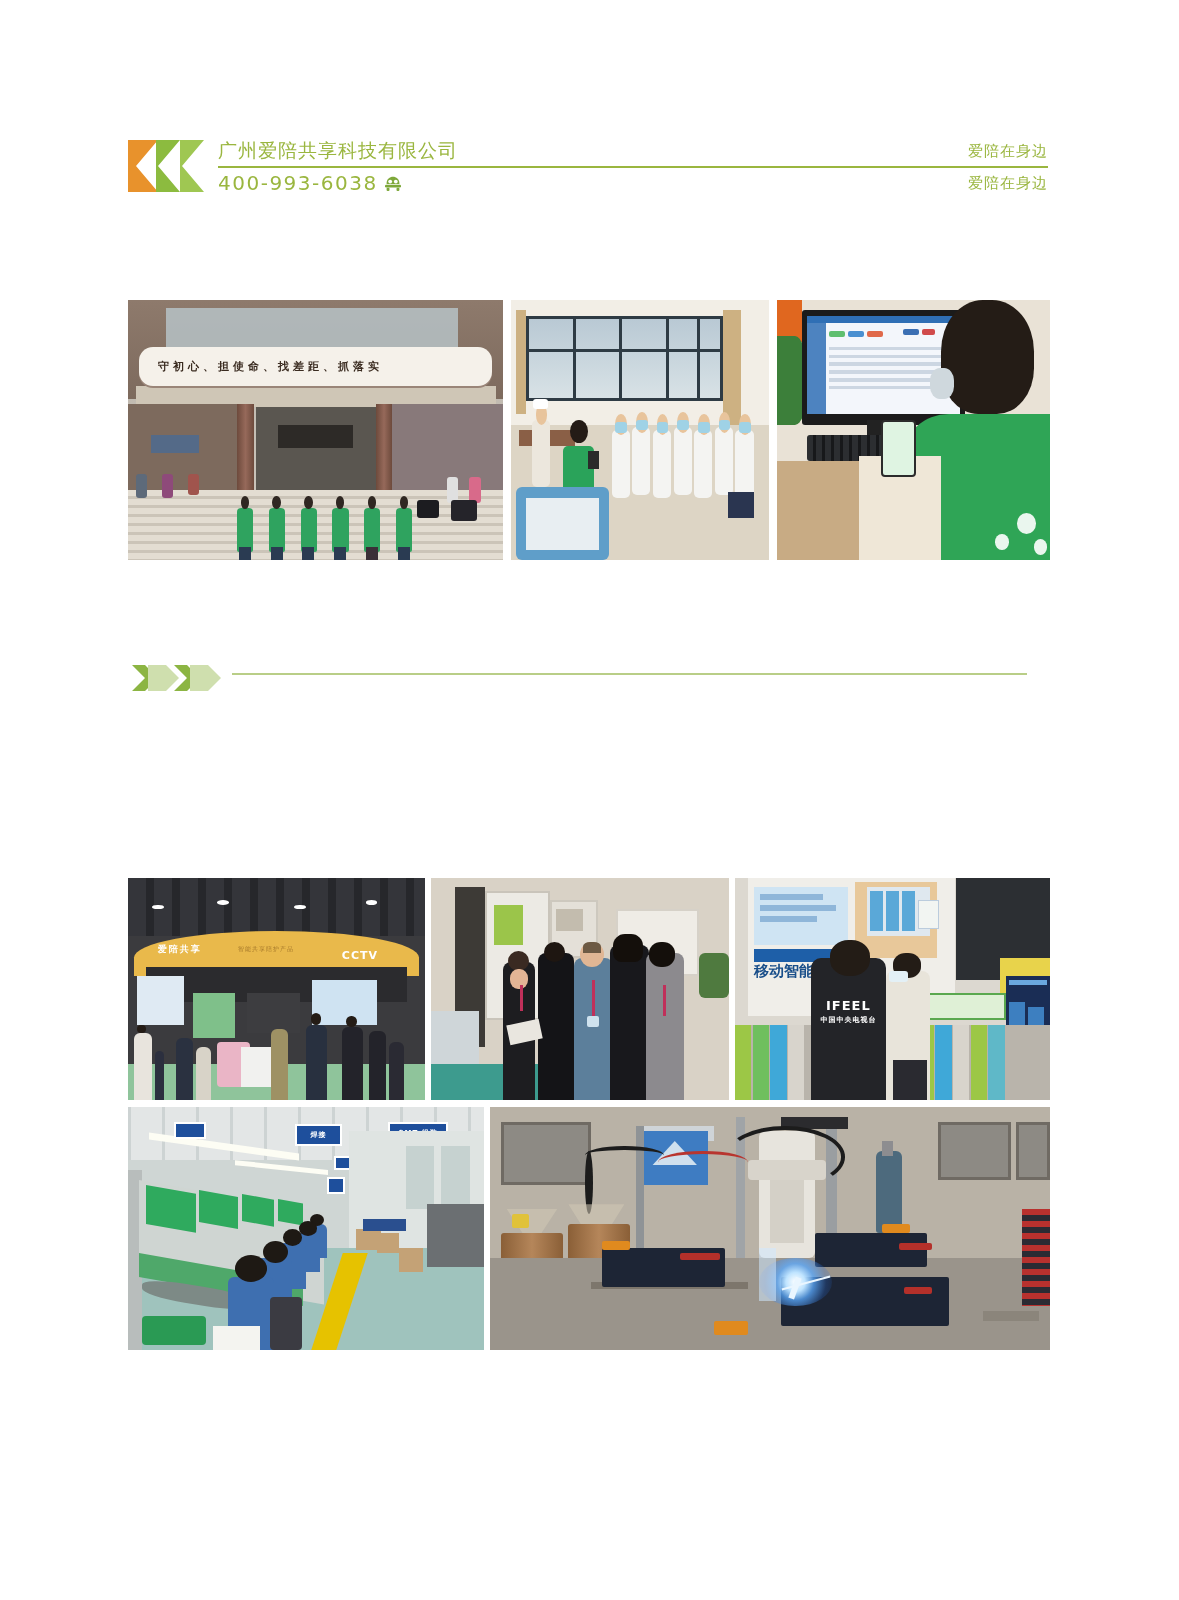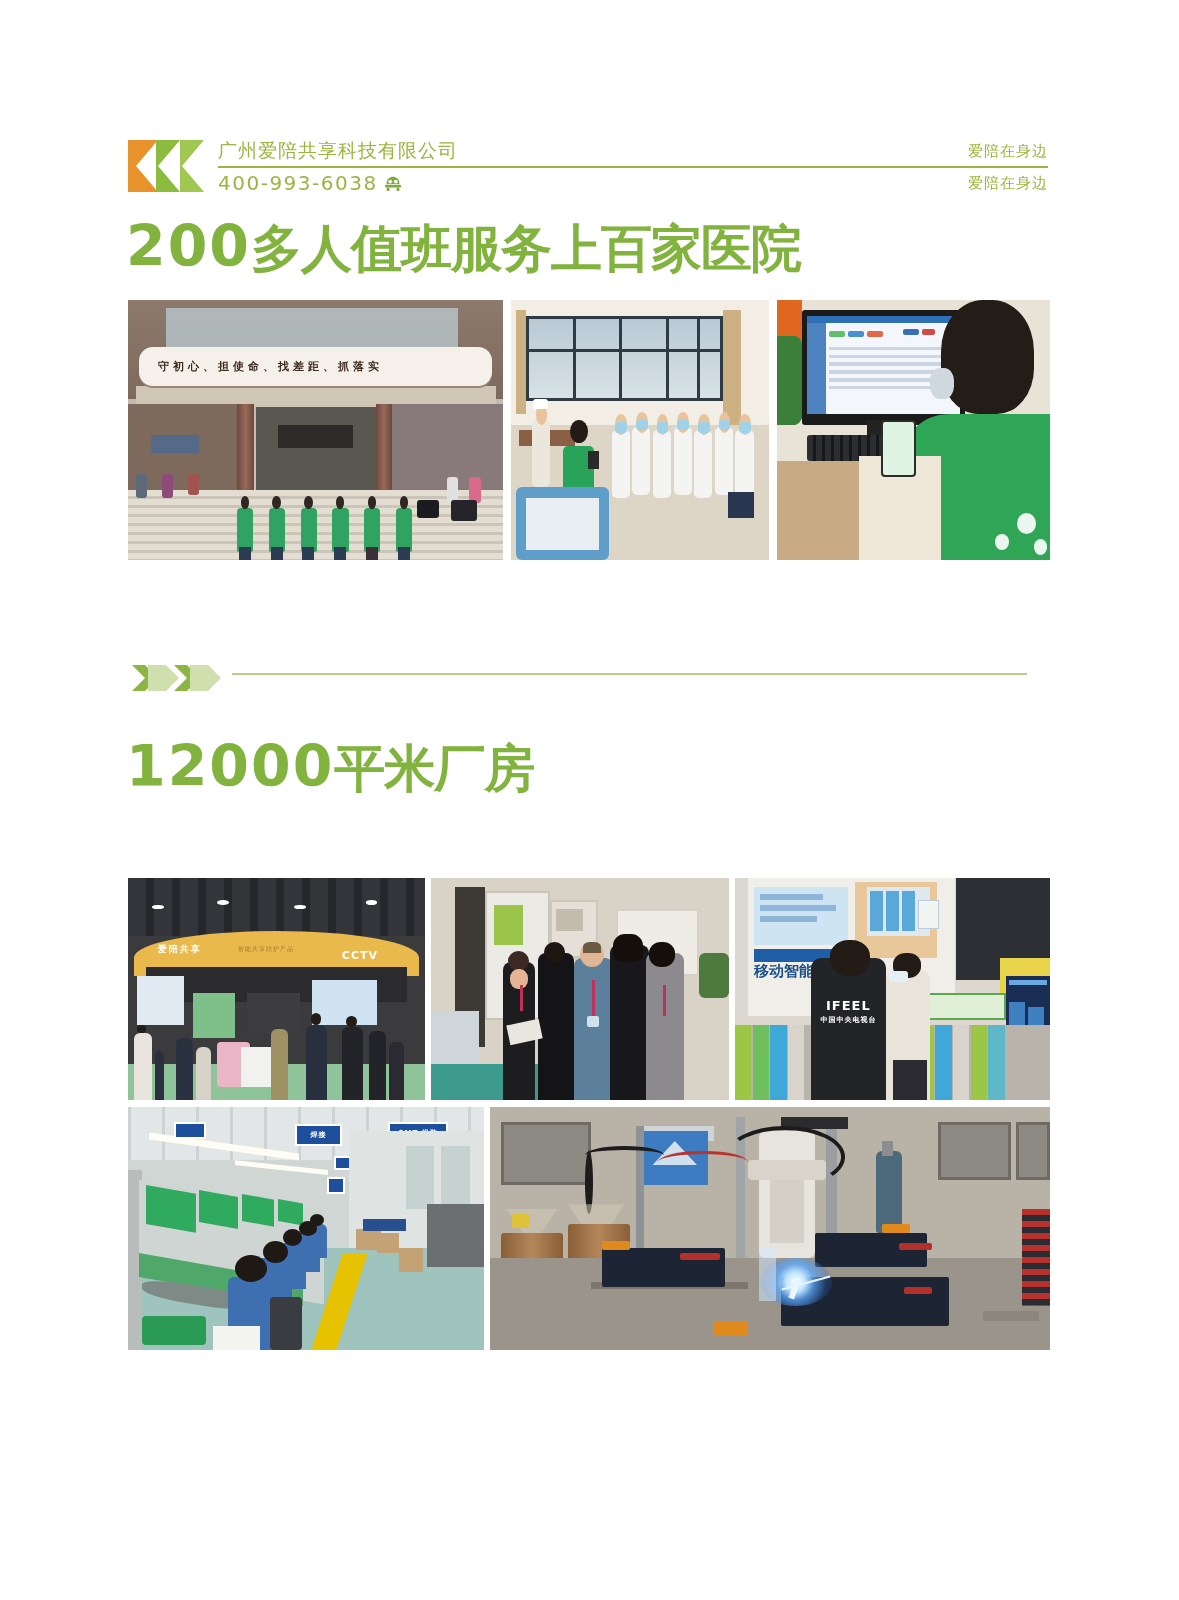--- a/index.html
+++ b/index.html
@@ -281,21 +281,20 @@
           <rect x="3" y="14.6" width="3.6" height="4" rx="1.2" fill="#7ea83a"></rect>
           <rect x="15.4" y="14.6" width="3.6" height="4" rx="1.2" fill="#7ea83a"></rect>
         </svg>
       </span>
     </div>
 
     <div class="hdr-slogan1">爱陪在身边</div>
     <div class="hdr-slogan2">爱陪在身边</div>
   </div>
 
-  <div class="s1-title"><span class="num">200</span><span>多人值班服务上百家医院</span></div>
 
   <div class="row1">
 
     <div class="ph ph1 scene p1">
       <div class="lay bldg"></div>
         <div class="lay glass"></div>
       <div class="lay canopy"></div>
       <div class="lay banner"></div>
       <div class="lay bantxt">守初心、担使命、找差距、抓落实</div>
       <div class="lay lside"></div>
@@ -413,21 +412,20 @@
   <div class="divider">
     <svg class="chev" width="95" height="26" viewBox="0 0 95 26">
       <polygon points="0,0 13,0 26,13 13,26 0,26 13,13" fill="#8cb543"></polygon>
       <polygon points="16,0 34,0 47,13 34,26 16,26" fill="#cfdfae"></polygon>
       <polygon points="42,0 55,0 68,13 55,26 42,26 55,13" fill="#8cb543"></polygon>
       <polygon points="58,0 76,0 89,13 76,26 58,26" fill="#cfdfae"></polygon>
     </svg>
     <div class="line"></div>
   </div>
 
-  <div class="s2-title"><span class="num">12000</span><span>平米厂房</span></div>
 
   <div class="row2">
 
     <div class="ph ph4 scene p1">
       <div class="lay ceil"></div>
       <div class="lay" style="left:8%;top:12%;width:4%;height:2%;background:#fff;border-radius:50%"></div>
       <div class="lay" style="left:30%;top:10%;width:4%;height:2%;background:#fff;border-radius:50%"></div>
       <div class="lay" style="left:56%;top:12%;width:4%;height:2%;background:#fff;border-radius:50%"></div>
       <div class="lay" style="left:80%;top:10%;width:4%;height:2%;background:#fff;border-radius:50%"></div>
       <div class="lay arch"></div>

